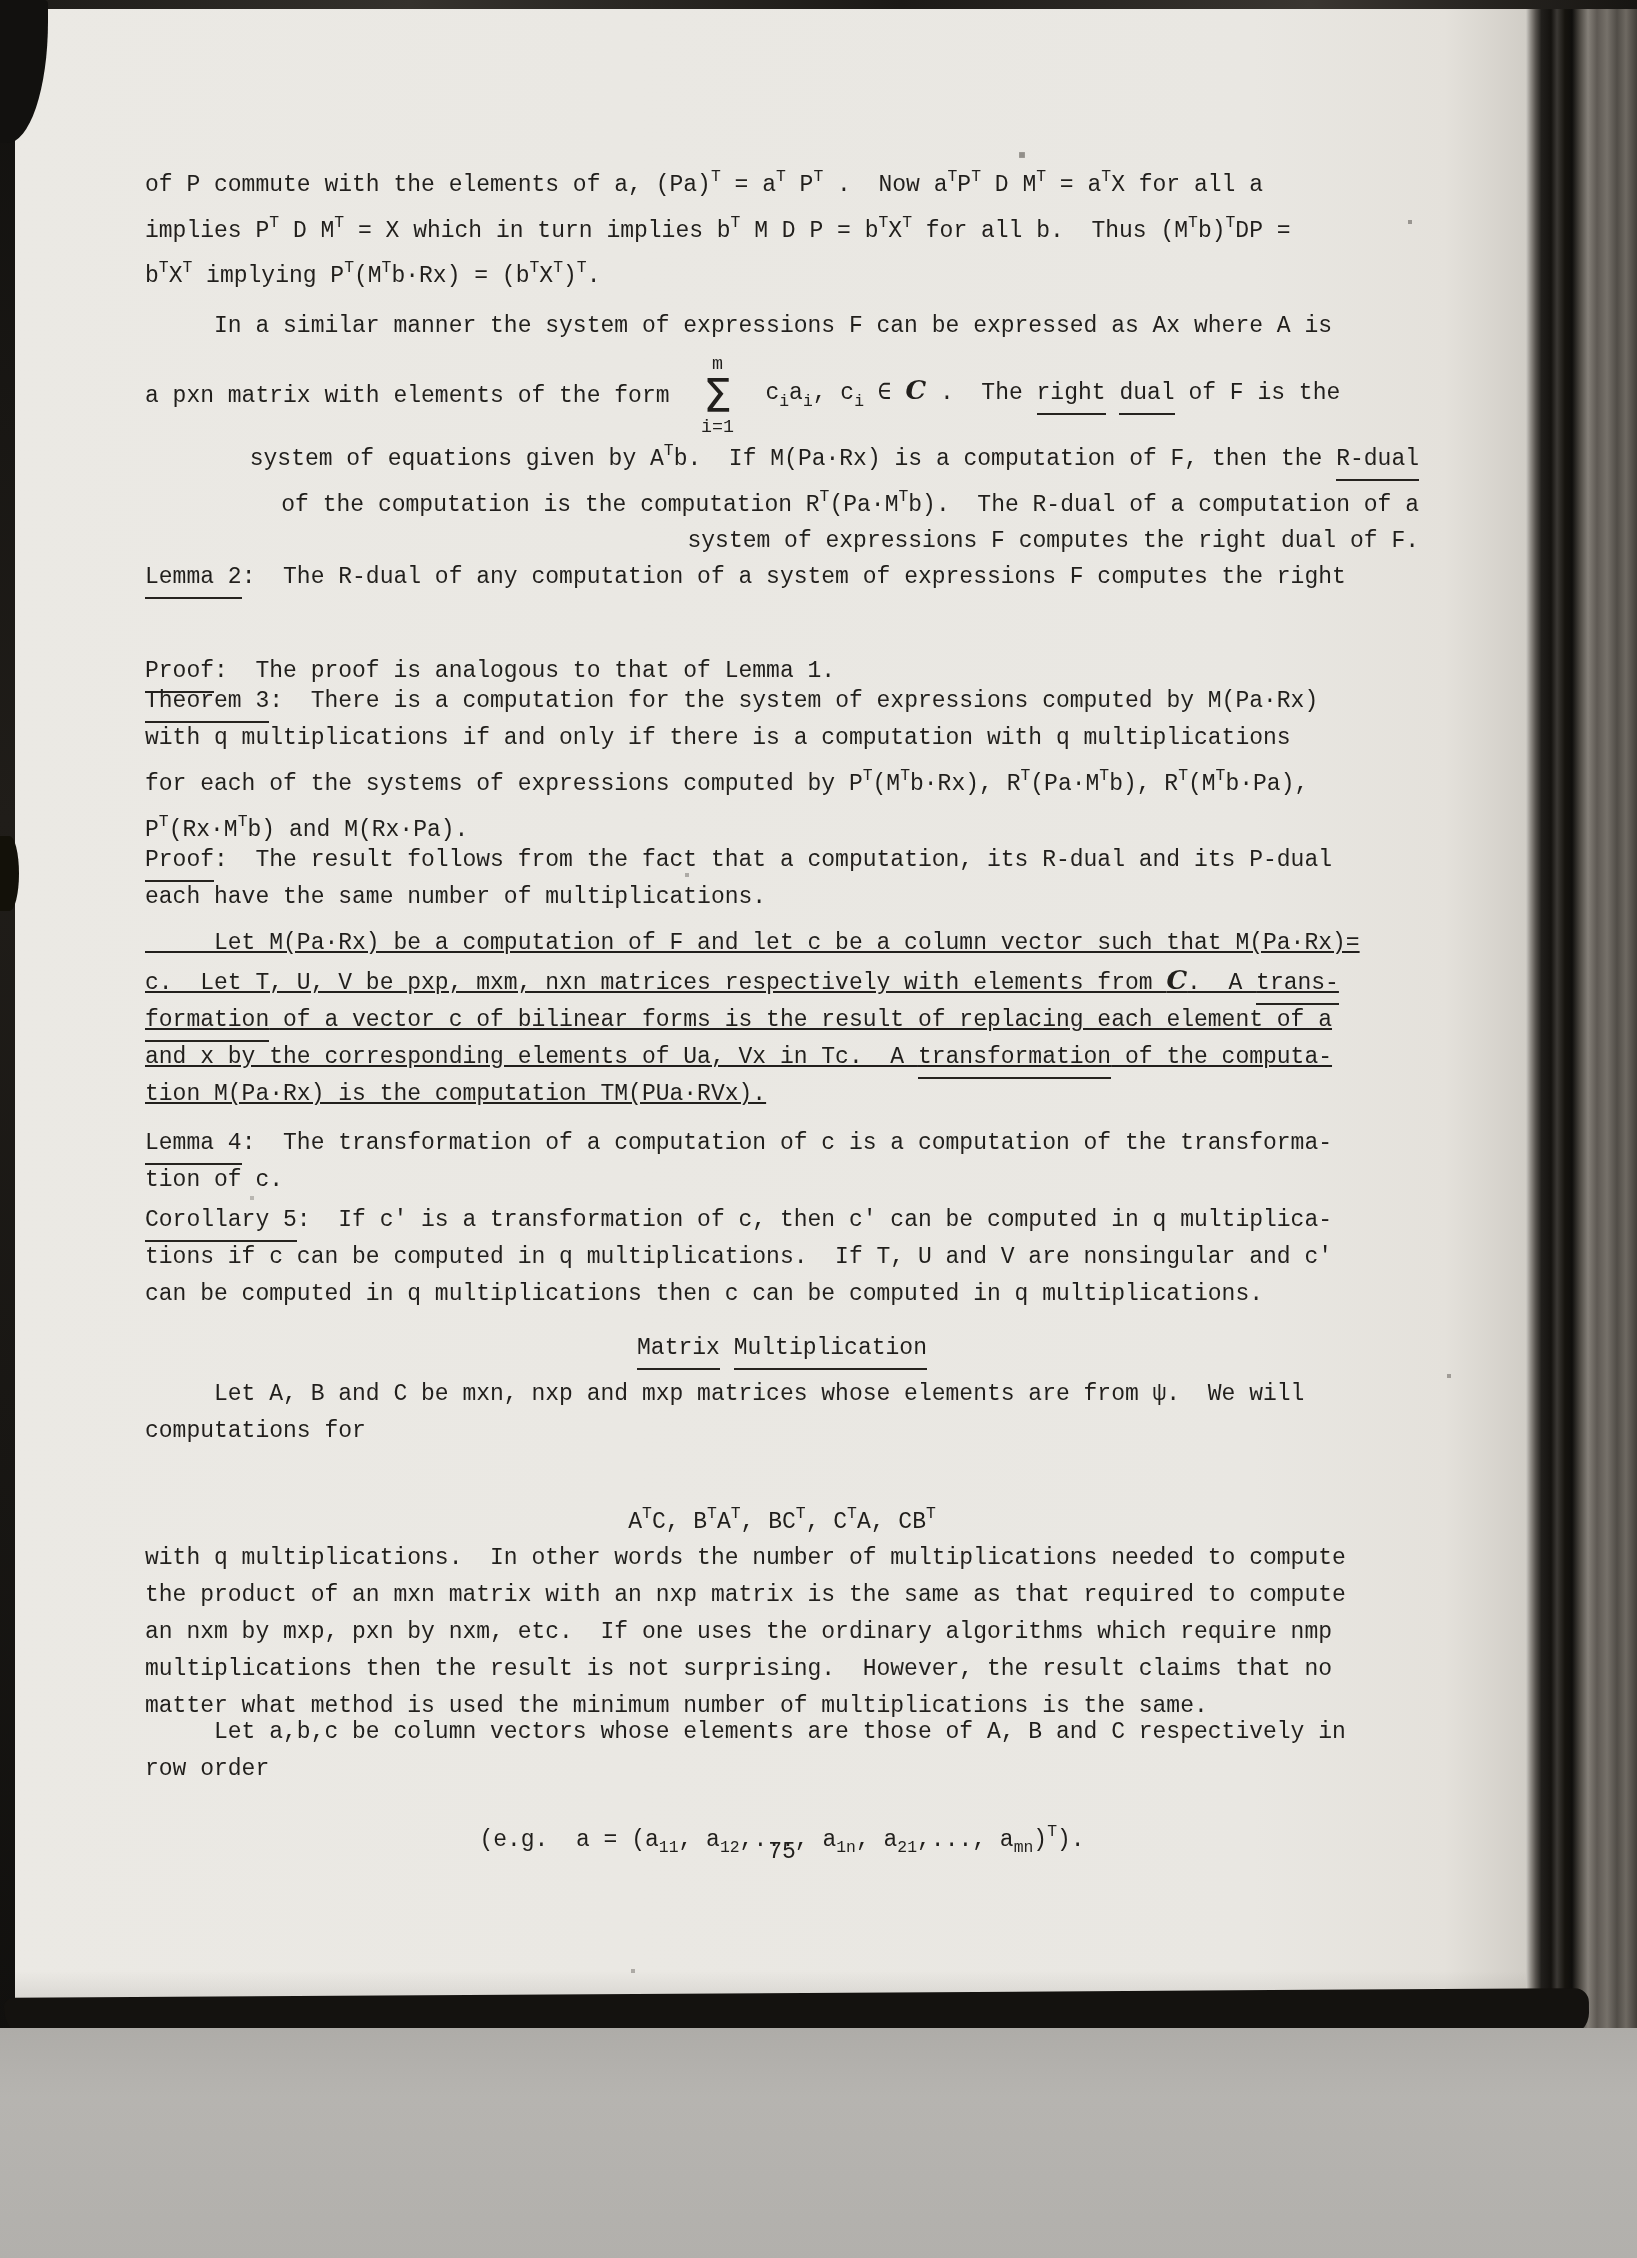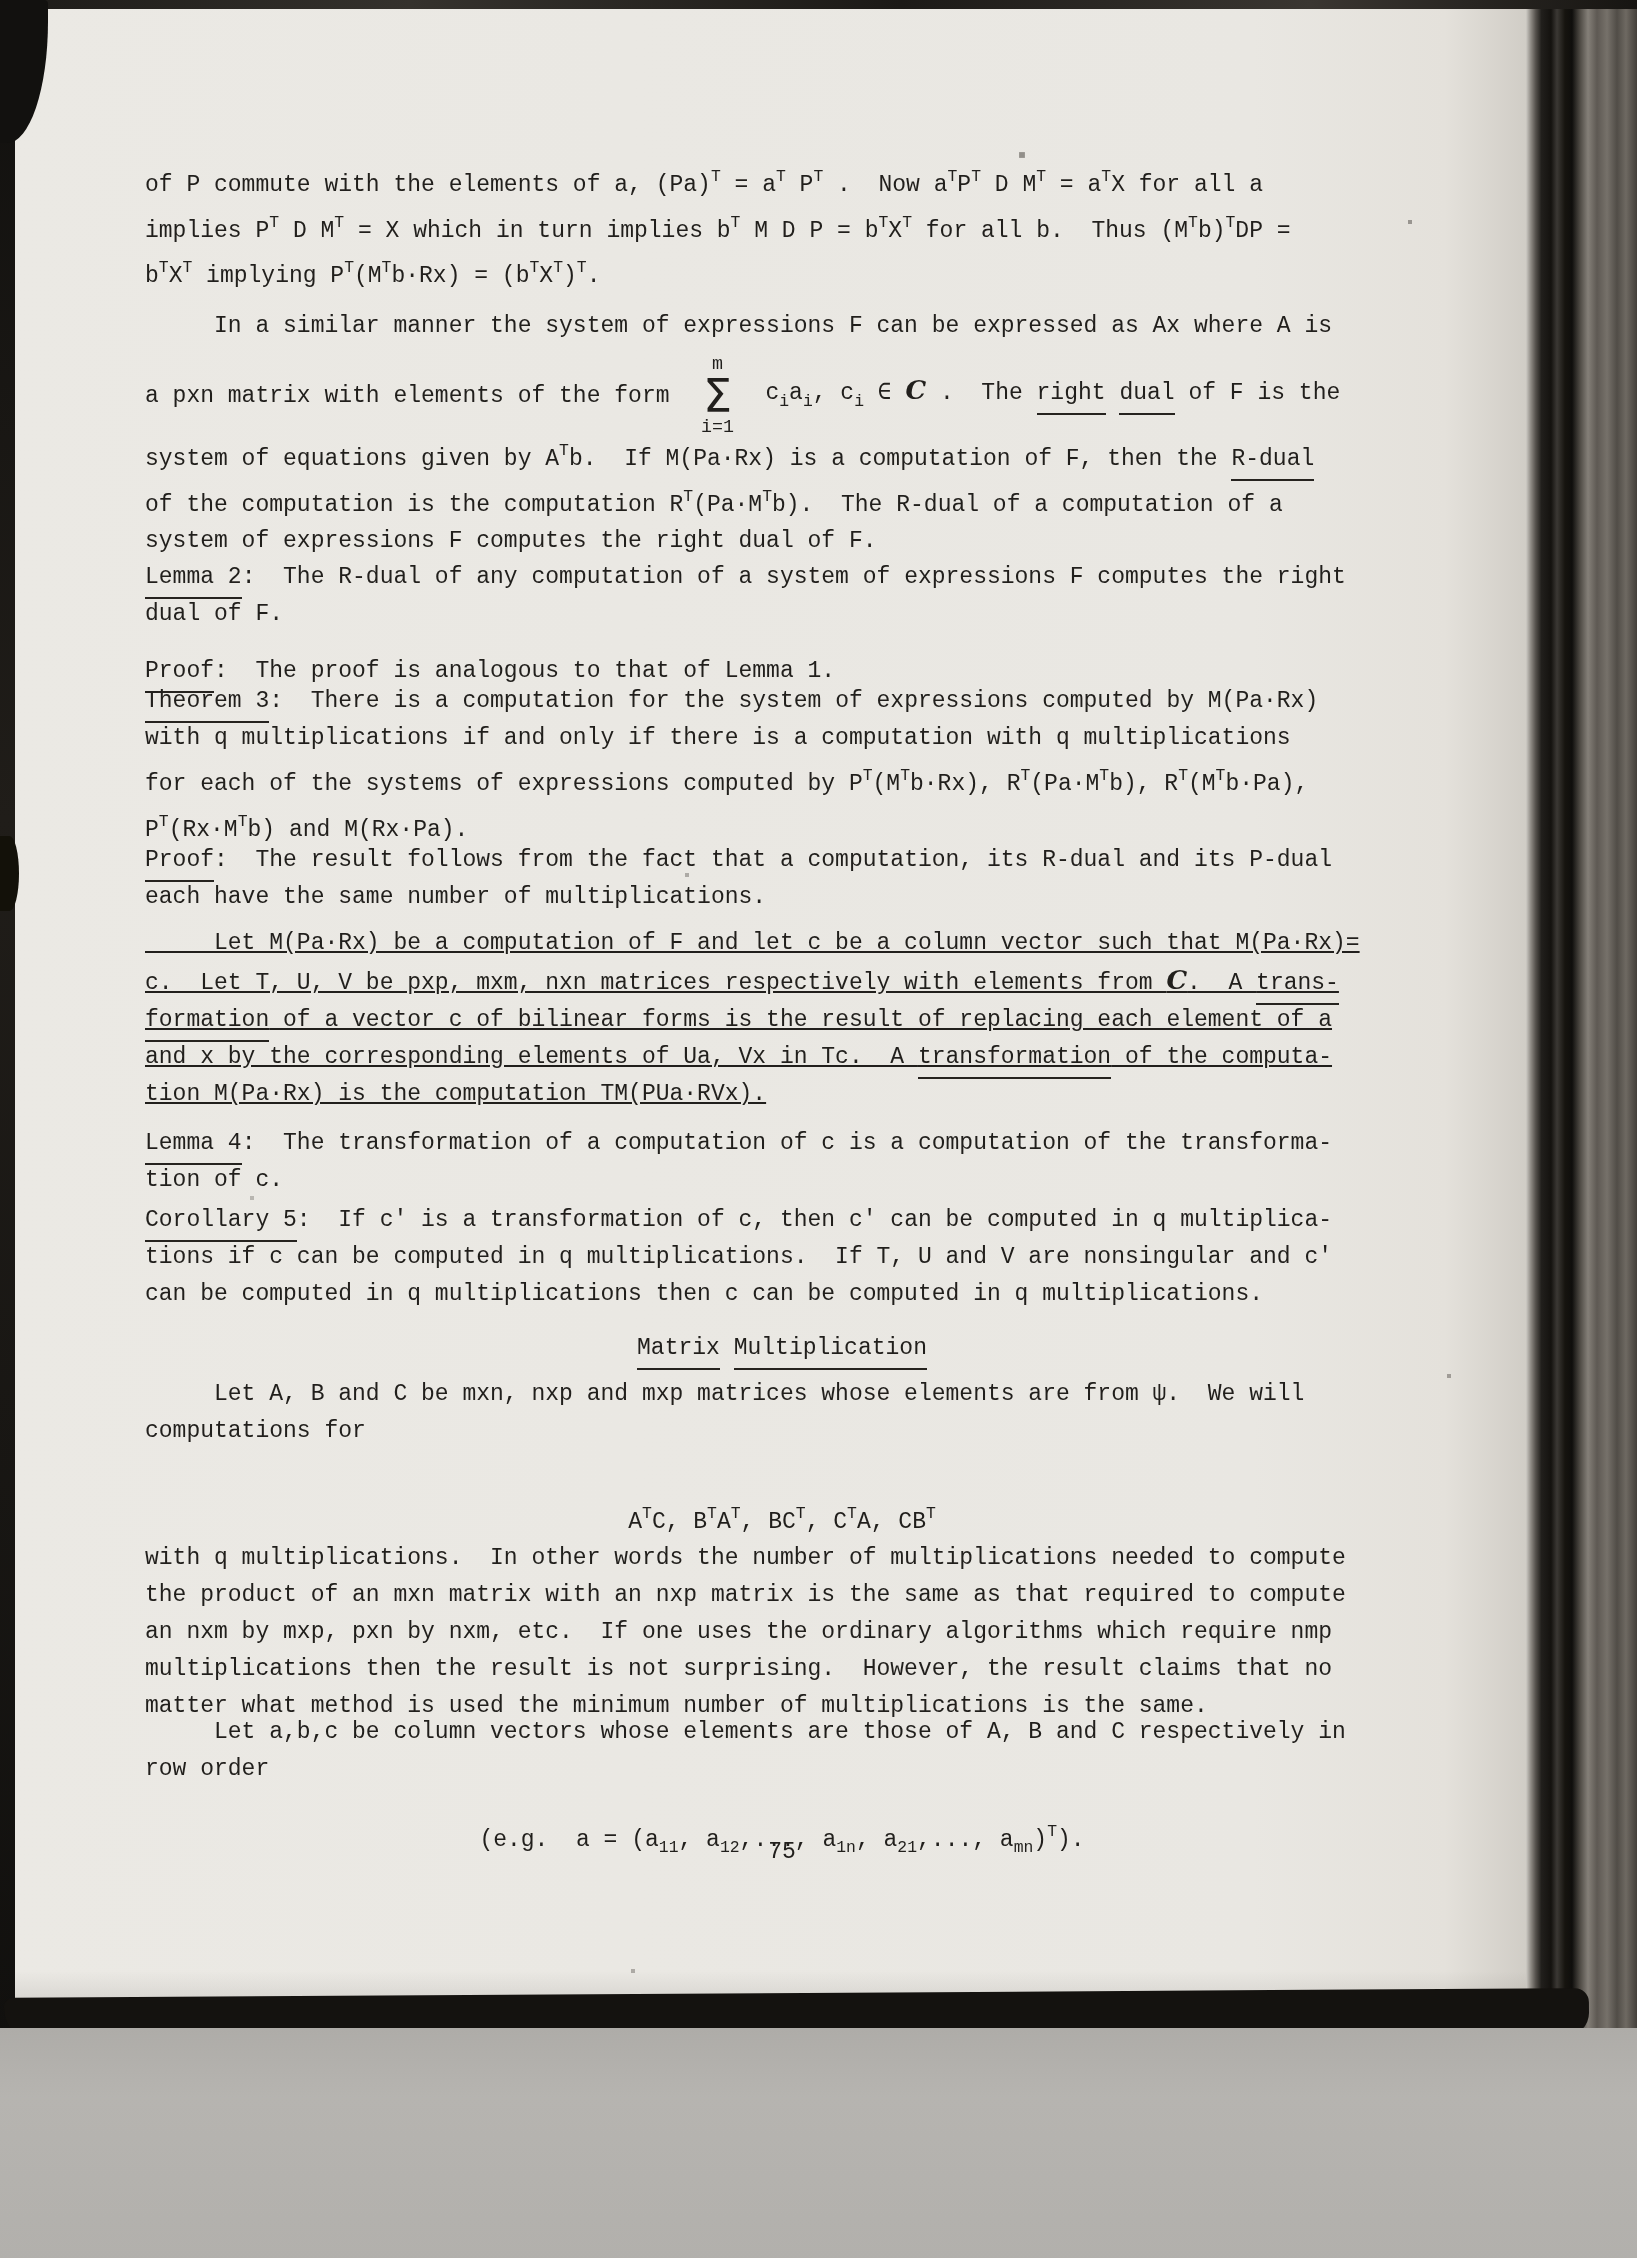--- a/index.html
+++ b/index.html
@@ -70,28 +70,27 @@
         <div class="sumrow">
           <span class="segwrap"><span>a pxn matrix with elements of the form  </span></span>
           <span class="sigma">
             <span class="sig-top">m</span>
             <span class="sig-sym">Σ</span>
             <span class="sig-bot">i=1</span>
           </span>
           <span class="segwrap"><span>  c</span><span class="sub">i</span><span>a</span><span class="sub">i</span><span>, c</span><span class="sub">i</span><span> ∈ </span><span class="scriptC">C</span><span> .  The </span><span class="u">right</span><span> </span><span class="u">dual</span><span> of F is the</span></span>
         </div>
       </div>
-      <div class="block" style="top: 432px;">
+      <div class="block" style="top: 432px; text-align: right;">
         <div class="line"><span>system of equations given by A</span><span class="sup">T</span><span>b.  If M(Pa·Rx) is a computation of F, then the </span><span class="u">R-dual</span></div>
         <div class="line"><span>of the computation is the computation R</span><span class="sup">T</span><span>(Pa·M</span><span class="sup">T</span><span>b).  The R-dual of a computation of a</span></div>
         <div class="line"><span>system of expressions F computes the right dual of F.</span></div>
       </div>
       <div class="block" style="top: 559px;">
         <div class="line"><span class="u">Lemma 2</span><span>:  The R-dual of any computation of a system of expressions F computes the right</span></div>
-        <div class="line"><span>dual of F.</span></div>
       </div>
       <div class="block" style="top: 653px;">
         <div class="line"><span class="u">Proof</span><span>:  The proof is analogous to that of Lemma 1.</span></div>
       </div>
       <div class="block" style="top: 683px;">
         <div class="line"><span class="u">Theorem 3</span><span>:  There is a computation for the system of expressions computed by M(Pa·Rx)</span></div>
         <div class="line"><span>with q multiplications if and only if there is a computation with q multiplications</span></div>
         <div class="line"><span>for each of the systems of expressions computed by P</span><span class="sup">T</span><span>(M</span><span class="sup">T</span><span>b·Rx), R</span><span class="sup">T</span><span>(Pa·M</span><span class="sup">T</span><span>b), R</span><span class="sup">T</span><span>(M</span><span class="sup">T</span><span>b·Pa),</span></div>
         <div class="line"><span>P</span><span class="sup">T</span><span>(Rx·M</span><span class="sup">T</span><span>b) and M(Rx·Pa).</span></div>
       </div>

